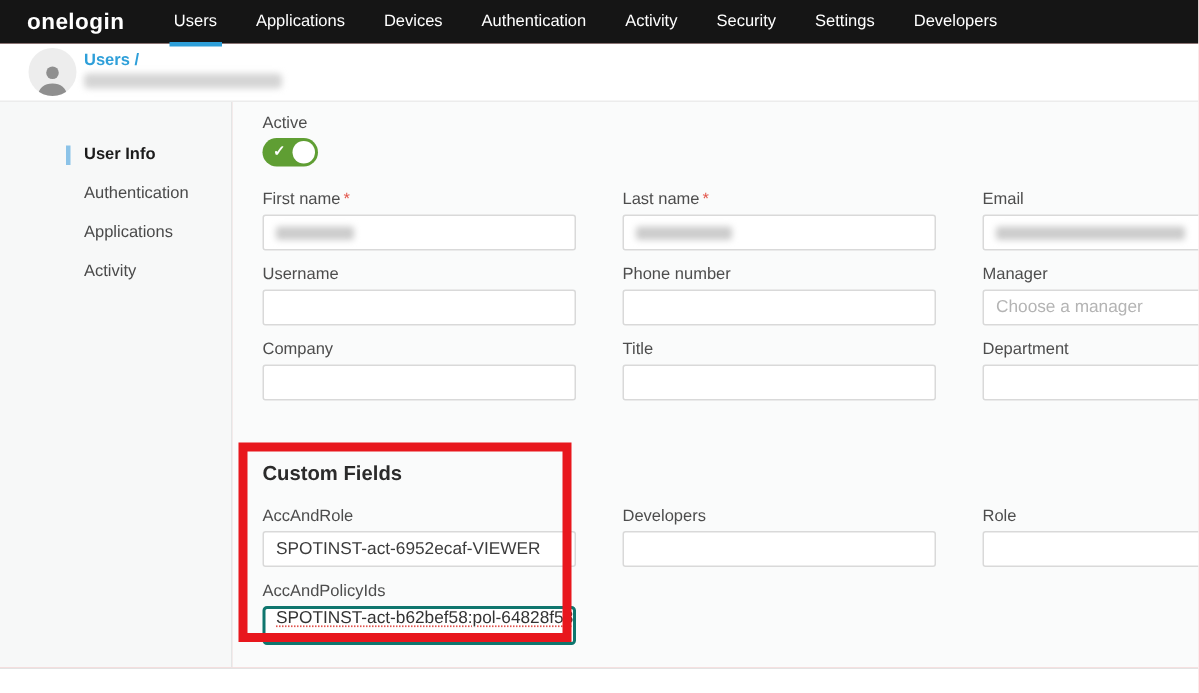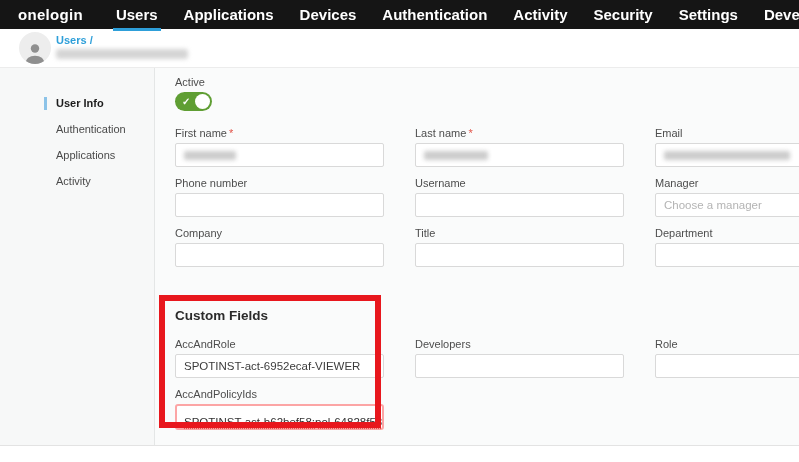--- a/index.html
+++ b/index.html
@@ -3,21 +3,21 @@
 <meta charset="utf-8">
 <style>
   * { margin:0; padding:0; box-sizing:border-box; }
   html,body { background:#fff; }
   body { font-family:"Liberation Sans", sans-serif; }
   .page { position:relative; width:799px; height:462px; background:#fca5a5; overflow:hidden; }
 
   
   .nav { height:29px; background:#151515; display:flex; align-items:center; padding-left:18px; position:relative; z-index:5; }
   .logo { color:#fff; font-size:15px; font-weight:bold; letter-spacing:.3px; margin-right:33px; cursor:pointer; }
-  .nav-item { color:#fff; font-size:15px; font-weight:700; margin-right:26px; position:relative; height:29px; line-height:29px; cursor:pointer; white-space:nowrap; }
+  .nav-item { color:#fff; font-size:11px; font-weight:400; margin-right:26px; position:relative; height:29px; line-height:29px; cursor:pointer; white-space:nowrap; }
   .nav-item.active::after { content:""; position:absolute; left:-3px; right:-3px; bottom:-2px; height:3px; background:#2e9fd9; }
 
   
   .header { height:39px; background:#fff; position:relative; border-bottom:1px solid #ececec; }
   .avatar { position:absolute; left:19px; top:3px; width:32px; height:32px; border-radius:50%; background:#ededed; display:flex; align-items:flex-end; justify-content:center; overflow:hidden; }
   .avatar svg { width:24px; height:24px; fill:#8f8f8f; }
   .breadcrumb { position:absolute; left:56px; top:5px; font-size:11px; font-weight:600; color:#2e9fd9; cursor:pointer; }
   .redacted-name { position:absolute; left:56px; top:20px; width:132px; height:10px; background:#d5d5d5; border-radius:3px; filter:blur(2px); }
 
   
@@ -43,22 +43,22 @@
   .tinput { width:100%; height:24px; border:1px solid #d9d9d9; border-radius:2px; background:#fff;
             font-family:"Liberation Sans", sans-serif; font-size:11.5px; color:#3c3c3c; padding:0 8px; outline:none; }
   .tinput::placeholder { color:#b4b4b4; }
   .blur-bar { position:absolute; top:8px; left:9px; height:9px; background:#cccccc; border-radius:2px; filter:blur(2px); pointer-events:none; }
   .w-first { width:52px; } .w-last { width:64px; } .w-email { width:126px; }
 
   
   .custom-wrap { position:relative; margin-top:18px; padding-top:13px; }
   .red-box { position:absolute; left:-16px; top:0; width:222px; height:133px; border:6px solid #e8171d; z-index:3; pointer-events:none; }
   .custom-heading { font-size:13.5px; font-weight:bold; color:#2b2b2b; margin-bottom:10px; }
-  .input-like { width:100%; height:26px; border:2px solid #fca5a5; border-radius:3px; background:#fff;
-                display:flex; align-items:flex-end; padding:0 7px; cursor:text; }
+  .input-like { width:100%; height:26px; border:2px solid #0f766e; border-radius:3px; background:#fff;
+                display:flex; align-items:flex-start; padding:0 7px; cursor:text; }
   .squiggle { font-size:11.5px; color:#333; text-decoration:underline dotted #e0524d; text-underline-offset:2px; white-space:nowrap; }
 
   .footer-strip { height:16px; background:#fff; }
 </style>
 </head>
 <body>
 
 <div class="page">
 
   <div class="nav">
@@ -127,25 +127,25 @@
         </div>
         <div class="field">
           <div class="flabel">Email</div>
           <div class="input-wrap">
             <input class="tinput" type="text" style="">
             <span class="blur-bar w-email"></span>
           </div>
         </div>
 
         <div class="field">
-          <div class="flabel">Phone number</div>
+          <div class="flabel">Username</div>
           <input class="tinput" type="text" value="" style="">
         </div>
         <div class="field">
-          <div class="flabel">Username</div>
+          <div class="flabel">Phone number</div>
           <input class="tinput" type="text" value="" style="">
         </div>
         <div class="field">
           <div class="flabel">Manager</div>
           <input class="tinput" type="text" placeholder="Choose a manager" style="">
         </div>
 
         <div class="field">
           <div class="flabel">Company</div>
           <input class="tinput" type="text" value="" style="">

